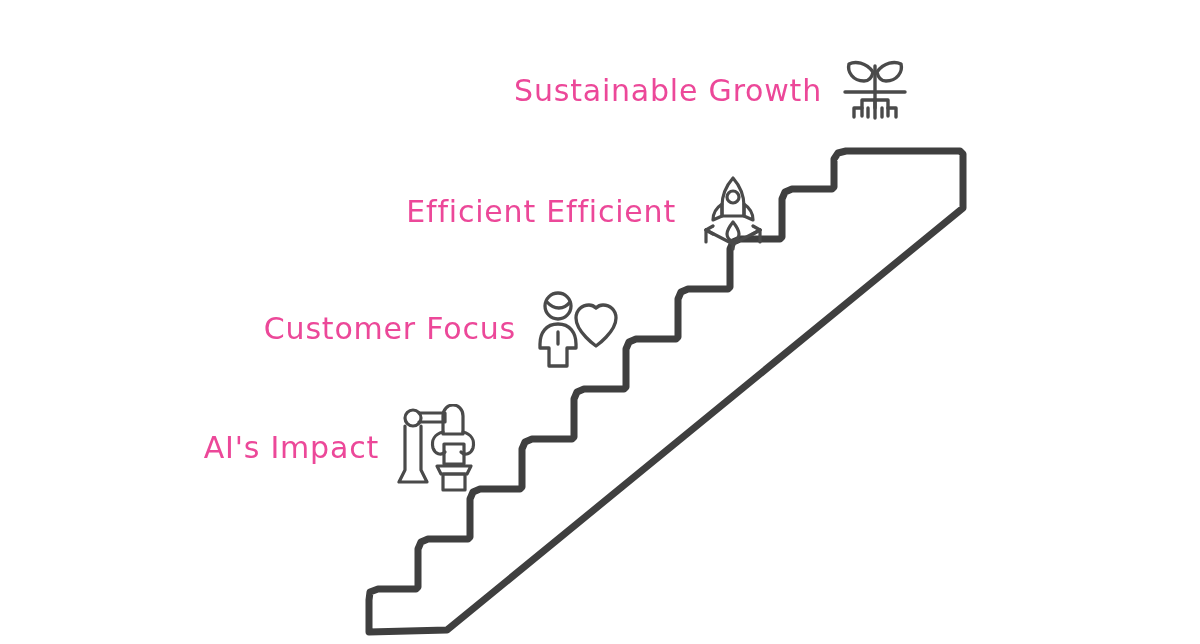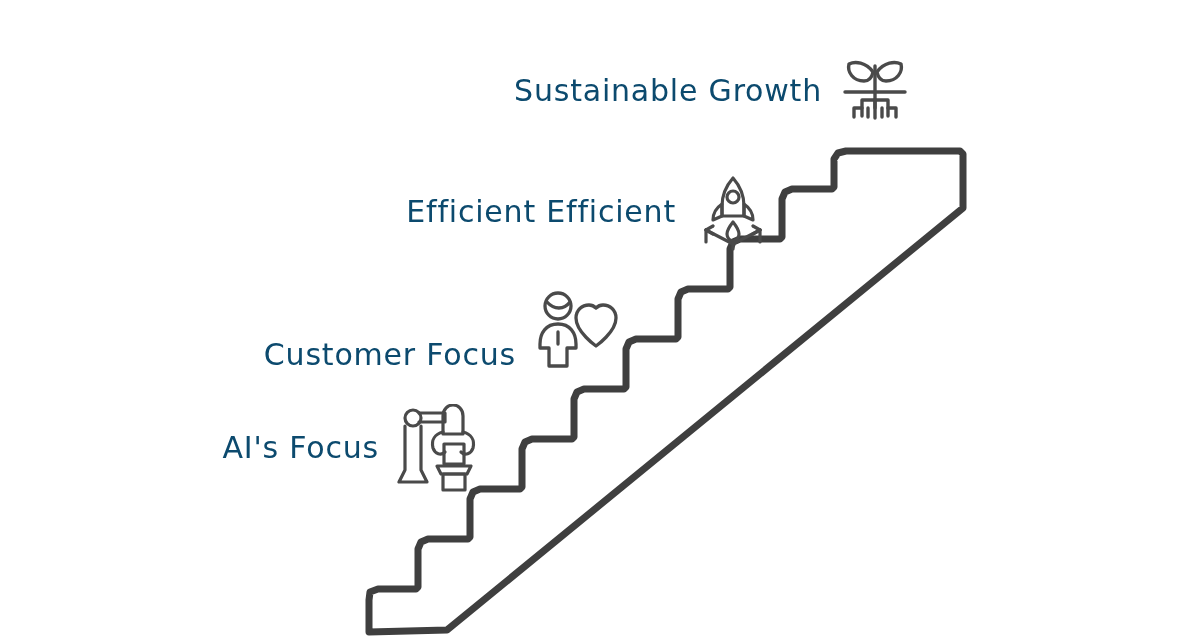--- a/index.html
+++ b/index.html
@@ -31,36 +31,36 @@
     flex-direction: row;
     align-items: center;
     justify-content: flex-end;
     white-space: nowrap;
   }
   .step-label-text {
     font-family: "DejaVu Sans", sans-serif;
     font-size: 30px;
     font-weight: 400;
     letter-spacing: 0.8px;
-    color: #0c4a6e;
+    color: #ec4899;
     line-height: 1;
   }
   .step-icon {
     display: inline-block;
     margin-left: 18px;
     flex: 0 0 auto;
   }
   .step-icon svg {
     display: block;
   }
 
   
   #label-sustainable-growth { left: 490px; top: 52px;  width: 420px; }
   #label-efficient-pivoting { left: 392px; top: 172px; width: 380px; }
-  #label-customer-focus     { left: 272px; top: 288px; width: 348px; align-items: flex-end; }
+  #label-customer-focus     { left: 272px; top: 288px; width: 348px; }
   #label-ais-impact         { left: 182px; top: 404px; width: 295px; }
 </style>
 </head>
 <body>
 
 <div id="canvas">
 
   <svg id="stairs-svg" viewBox="0 0 1200 644" xmlns="http://www.w3.org/2000/svg">
 
     <path d="
@@ -197,21 +197,21 @@
           <line x1="24" y1="44" x2="24" y2="56"></line>
 
           <path d="M 64 76 C 64 76 44 62 44 48 C 44 40 50 35 57 35 C 61 35 64 38 64 38
                    C 64 38 67 35 71 35 C 78 35 84 40 84 48 C 84 62 64 76 64 76 Z" transform="translate(-2,-18)"></path>
         </g>
       </svg>
     </span>
   </div>
 
   <div class="step-label" id="label-ais-impact">
-    <span class="step-label-text">AI's Focus</span>
+    <span class="step-label-text">AI's Impact</span>
     <span class="step-icon">
       <svg width="80" height="88" viewBox="0 0 80 88" xmlns="http://www.w3.org/2000/svg">
         <g fill="none" stroke="#4a4a4a" stroke-width="3.2" stroke-linecap="round" stroke-linejoin="round">
 
           <path d="M 8 22 L 8 66 L 2 78 L 30 78 L 24 66 L 24 22"></path>
 
           <circle cx="16" cy="14" r="8"></circle>
 
           <path d="M 22 9 L 48 9 L 48 18 L 22 18"></path>
 

